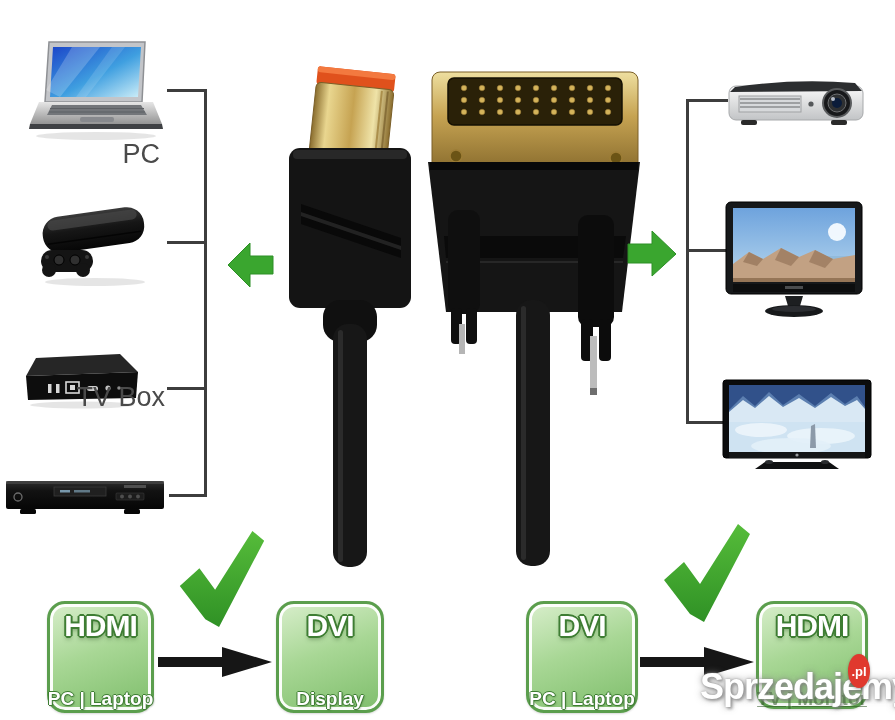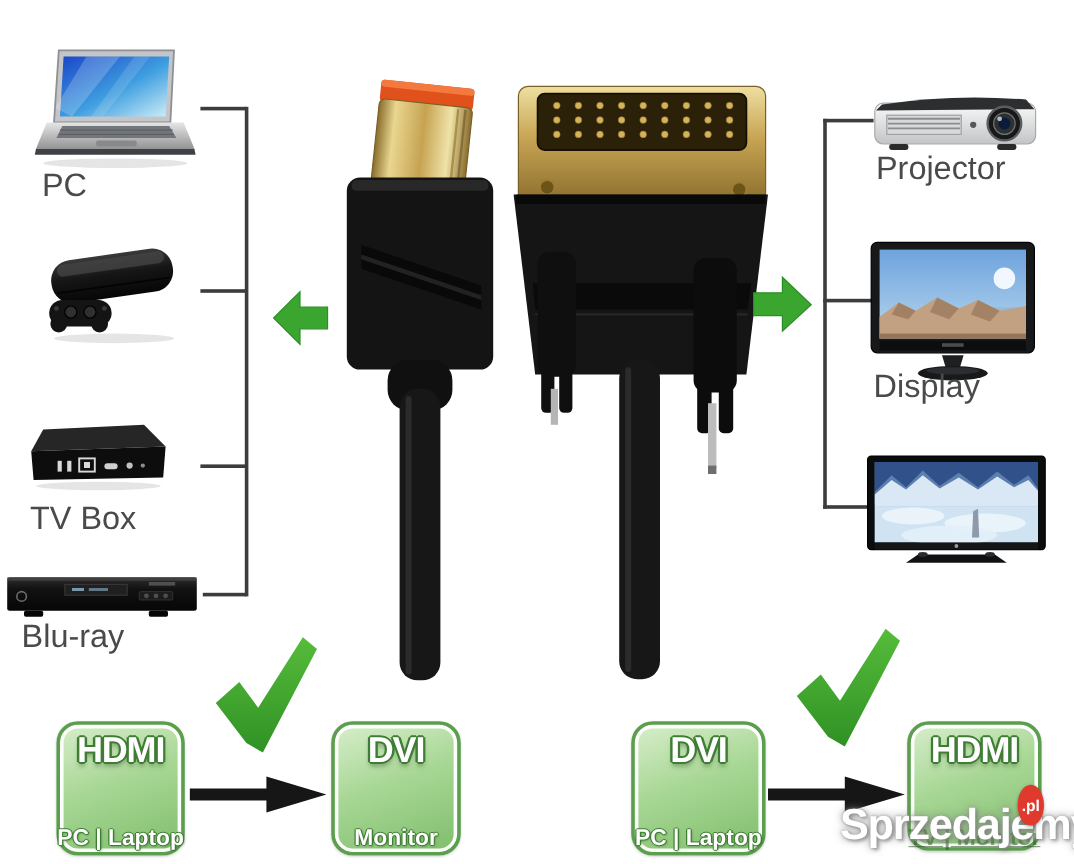--- a/index.html
+++ b/index.html
@@ -1,19 +1,19 @@
 <!DOCTYPE html>
 <html><head>
 <meta charset="utf-8">
 <style>
   html,body{margin:0;padding:0;background:#fff;}
   #canvas{position:relative;width:895px;height:720px;background:#ffffff;overflow:hidden;
           font-family:"Liberation Sans",sans-serif;}
   .abs{position:absolute;}
-  .dev-label{position:absolute;color:#4a4a4a;font-size:27px;text-align:left;line-height:1.1;}
+  .dev-label{position:absolute;color:#4a4a4a;font-size:27px;text-align:right;line-height:1.1;}
   .line{position:absolute;background:#3d3d3d;}
   .badge{position:absolute;border:3px solid #5b9e4d;border-radius:18px;
          background:linear-gradient(160deg,#d8eecb 0%,#a8d795 45%,#7fbe6c 100%);
          box-shadow:inset 0 0 0 3px rgba(255,255,255,.95), 0 1px 2px rgba(0,0,0,.15);
          display:flex;flex-direction:column;align-items:center;justify-content:space-between;
          padding:7px 4px 6px 4px;box-sizing:border-box;gap:24px;}
   .badge-title{font-weight:bold;font-size:30px;letter-spacing:-1px;color:#ffffff;line-height:1;
          text-shadow:-2px 0 0 #3e7d33,2px 0 0 #3e7d33,0 -2px 0 #3e7d33,0 2px 0 #3e7d33,
                      -1px -1px 0 #3e7d33,1px 1px 0 #3e7d33,1px -1px 0 #3e7d33,-1px 1px 0 #3e7d33,
                      0 3px 4px rgba(40,80,30,.5);}
@@ -89,21 +89,21 @@
     <polygon points="6,24 118,20 116,46 8,48" fill="#0d0d0d"></polygon>
     <rect x="28" y="32" width="3.5" height="9" fill="#d8d8d8"></rect>
     <rect x="36" y="32" width="3.5" height="9" fill="#d8d8d8"></rect>
     <rect x="46" y="30" width="13" height="11" fill="none" stroke="#d8d8d8" stroke-width="1.6"></rect>
     <rect x="50" y="33" width="5" height="5" fill="#d8d8d8"></rect>
     <rect x="67" y="34" width="11" height="5" rx="2.5" fill="#cfcfcf"></rect>
     <circle cx="88" cy="36" r="2.6" fill="#c2c2c2"></circle>
     <circle cx="99" cy="36" r="1.8" fill="#8c8c8c"></circle>
     <ellipse cx="62" cy="53" rx="52" ry="3.5" fill="#000" opacity="0.10"></ellipse>
   </svg>
-  <div class="dev-label" style="left:25px;top:418px;width:140px">TV Box</div>
+  <div class="dev-label" style="left:25px;top:383px;width:140px">TV Box</div>
 
   <svg class="abs" style="left:4px;top:474px" width="164" height="46" viewBox="0 0 164 46">
     <defs>
       <linearGradient id="brg" x1="0" y1="0" x2="0" y2="1">
         <stop offset="0" stop-color="#2e2e2e"></stop>
           <stop offset="0.35" stop-color="#121212"></stop>
           <stop offset="1" stop-color="#060606"></stop>
       </linearGradient>
     </defs>
     <rect x="2" y="7" width="158" height="28" rx="2" fill="url(#brg)"></rect>
@@ -113,21 +113,20 @@
     <rect x="56" y="16" width="10" height="2.5" fill="#8fb7cf" opacity="0.8"></rect>
     <rect x="70" y="16" width="16" height="2.5" fill="#7e9fb3" opacity="0.7"></rect>
     <rect x="112" y="19" width="28" height="7" rx="1" fill="#1c1c1c" stroke="#3a3a3a" stroke-width="0.6"></rect>
     <circle cx="118" cy="22.5" r="2" fill="#4e4e4e"></circle>
     <circle cx="126" cy="22.5" r="2" fill="#4e4e4e"></circle>
     <circle cx="134" cy="22.5" r="2" fill="#4e4e4e"></circle>
     <rect x="120" y="11" width="22" height="3" fill="#5c5c5c" opacity="0.8"></rect>
     <rect x="16" y="35" width="16" height="5" rx="1.5" fill="#070707"></rect>
     <rect x="120" y="35" width="16" height="5" rx="1.5" fill="#070707"></rect>
   </svg>
-  <div class="dev-label" style="left:18px;top:516px;width:140px">Blu-ray</div>
 
   <div class="line" style="left:204px;top:89px;width:3px;height:408px"></div>
   <div class="line" style="left:167px;top:89px;width:38px;height:3px"></div>
   <div class="line" style="left:167px;top:241px;width:38px;height:3px"></div>
   <div class="line" style="left:167px;top:387px;width:38px;height:3px"></div>
   <div class="line" style="left:169px;top:494px;width:36px;height:3px"></div>
 
   <svg class="abs" style="left:226px;top:241px" width="48" height="48" viewBox="0 0 48 48">
     <polygon points="2,24 24,2 24,15 47,15 47,33 24,33 24,46" fill="#3aa62f" stroke="#2c8f26" stroke-width="1"></polygon>
   </svg>
@@ -243,21 +242,20 @@
     <line x1="13" y1="27" x2="73" y2="27" stroke="#8b8d8f" stroke-width="1.6"></line>
     <line x1="13" y1="31" x2="73" y2="31" stroke="#8b8d8f" stroke-width="1.6"></line>
     <circle cx="84" cy="28" r="2.6" fill="#55585a"></circle>
     <circle cx="110" cy="27" r="14" fill="#17181a" stroke="#5a5c5e" stroke-width="2"></circle>
     <circle cx="110" cy="27" r="9" fill="#2e3032" stroke="#6e7072" stroke-width="1"></circle>
     <circle cx="110" cy="27" r="5" fill="#0b1c3a"></circle>
     <circle cx="106" cy="23" r="2" fill="#cfd6e2" opacity="0.85"></circle>
     <rect x="14" y="44" width="16" height="5" rx="2" fill="#2a2a2a"></rect>
     <rect x="104" y="44" width="16" height="5" rx="2" fill="#2a2a2a"></rect>
   </svg>
-  <div class="dev-label" style="left:730px;top:126px;width:135px">Projector</div>
 
   <svg class="abs" style="left:723px;top:200px" width="142" height="122" viewBox="0 0 142 122">
     <defs>
       <linearGradient id="skyg" x1="0" y1="0" x2="0" y2="1">
         <stop offset="0" stop-color="#6ea3dd"></stop>
           <stop offset="1" stop-color="#b7d7ee"></stop>
       </linearGradient>
     </defs>
     <rect x="3" y="2" width="136" height="92" rx="5" fill="#16181a" stroke="#000" stroke-width="1"></rect>
     <rect x="10" y="8" width="122" height="74" fill="url(#skyg)"></rect>
@@ -267,21 +265,20 @@
     <polygon points="26,52 40,59 34,66 20,62" fill="#96755a" opacity="0.75"></polygon>
     <polygon points="58,48 76,57 68,66 52,60" fill="#96755a" opacity="0.7"></polygon>
     <polygon points="92,50 110,59 102,68 86,62" fill="#96755a" opacity="0.7"></polygon>
     <rect x="10" y="78" width="122" height="4" fill="#8a6a4c" opacity="0.8"></rect>
     <rect x="10" y="84" width="122" height="8" fill="#0c0d0e"></rect>
     <rect x="62" y="86" width="18" height="3" fill="#4a4c4e"></rect>
     <polygon points="62,96 80,96 77,106 65,106" fill="#1d1f21"></polygon>
     <ellipse cx="71" cy="111" rx="29" ry="6" fill="#17191b"></ellipse>
     <ellipse cx="71" cy="109" rx="22" ry="3" fill="#34363a" opacity="0.7"></ellipse>
   </svg>
-  <div class="dev-label" style="left:728px;top:308px;width:135px">Display</div>
 
   <svg class="abs" style="left:721px;top:378px" width="152" height="98" viewBox="0 0 152 98">
     <rect x="2" y="2" width="148" height="78" rx="3" fill="#0b0c0d" stroke="#000" stroke-width="1"></rect>
     <rect x="8" y="7" width="136" height="67" fill="#9ec5e4"></rect>
     <rect x="8" y="7" width="136" height="28" fill="#31518a"></rect>
     <polygon points="8,32 22,18 34,28 48,14 62,27 78,16 94,28 110,15 124,26 136,18 144,29 144,42 8,42" fill="#5c7fb0"></polygon>
     <polygon points="8,34 22,22 34,30 48,18 62,29 78,20 94,30 110,19 124,28 136,22 144,31 144,44 8,44" fill="#d9e8f4"></polygon>
     <rect x="8" y="44" width="136" height="30" fill="#cfe3f2"></rect>
     <ellipse cx="40" cy="52" rx="26" ry="7" fill="#eef6fb" opacity="0.85"></ellipse>
     <ellipse cx="100" cy="58" rx="34" ry="8" fill="#eef6fb" opacity="0.8"></ellipse>
@@ -352,21 +349,21 @@
         <circle cx="21" cy="23" r="1.5"></circle>
           <circle cx="26" cy="23" r="1.5"></circle>
           <circle cx="31" cy="23" r="1.5"></circle>
           <circle cx="36" cy="23" r="1.5"></circle>
           <circle cx="41" cy="23" r="1.5"></circle>
           <circle cx="46" cy="23" r="1.5"></circle>
           <circle cx="51" cy="23" r="1.5"></circle>
         <rect x="57" y="16.5" width="10" height="3" rx="1.5"></rect>
       </g>
     </svg>
-    <div class="badge-sub">Monitor</div>
+    <div class="badge-sub">Display</div>
   </div>
 
   <div class="badge" style="left:526px;top:601px;width:112px;height:112px">
     <div class="badge-title">DVI</div>
     <svg width="86" height="36" viewBox="0 0 86 36">
       <rect x="2" y="4" width="82" height="28" rx="6" fill="#9fd18c" stroke="#2f6b27" stroke-width="2.5"></rect>
       <circle cx="9" cy="18" r="3.2" fill="#e8f5df" stroke="#3e7d33" stroke-width="1"></circle>
       <circle cx="77" cy="18" r="3.2" fill="#e8f5df" stroke="#3e7d33" stroke-width="1"></circle>
       <rect x="15" y="8" width="56" height="20" rx="3" fill="#7ab565" stroke="#3e7d33" stroke-width="1.2"></rect>
       <g fill="#ffffff">

